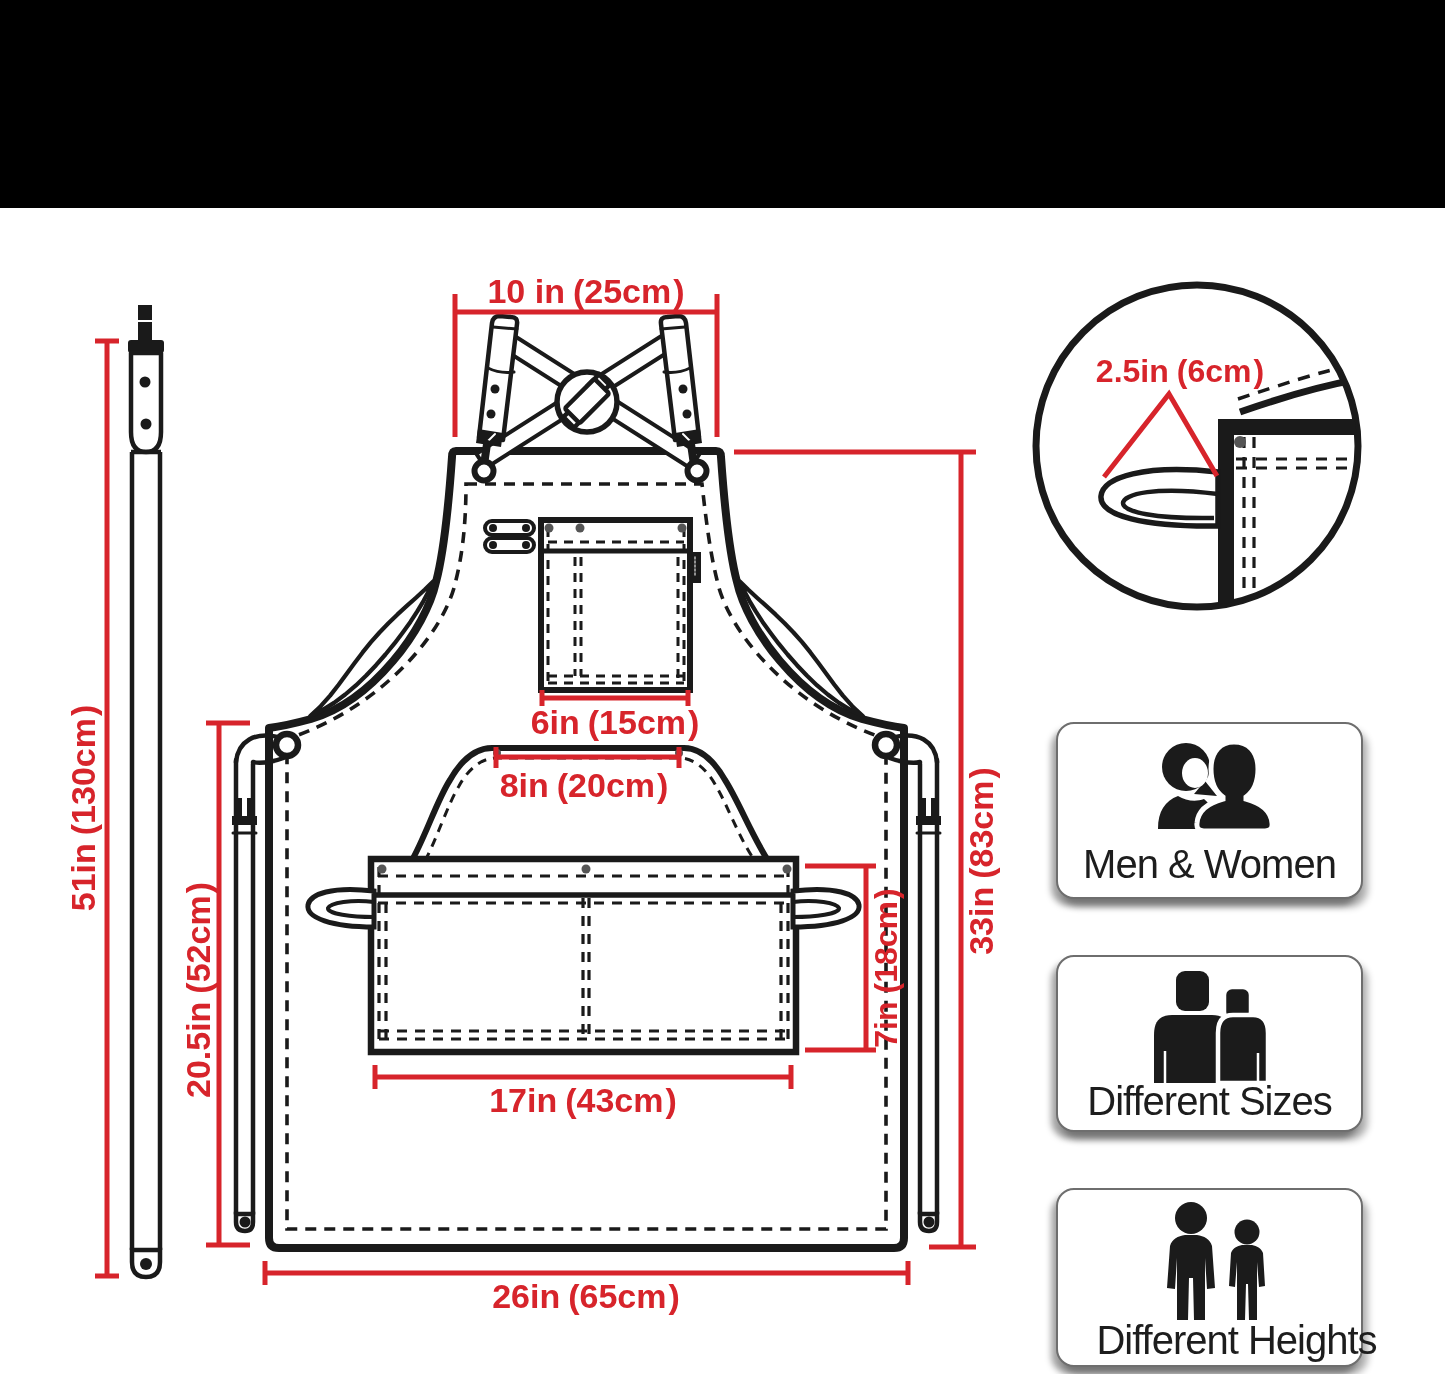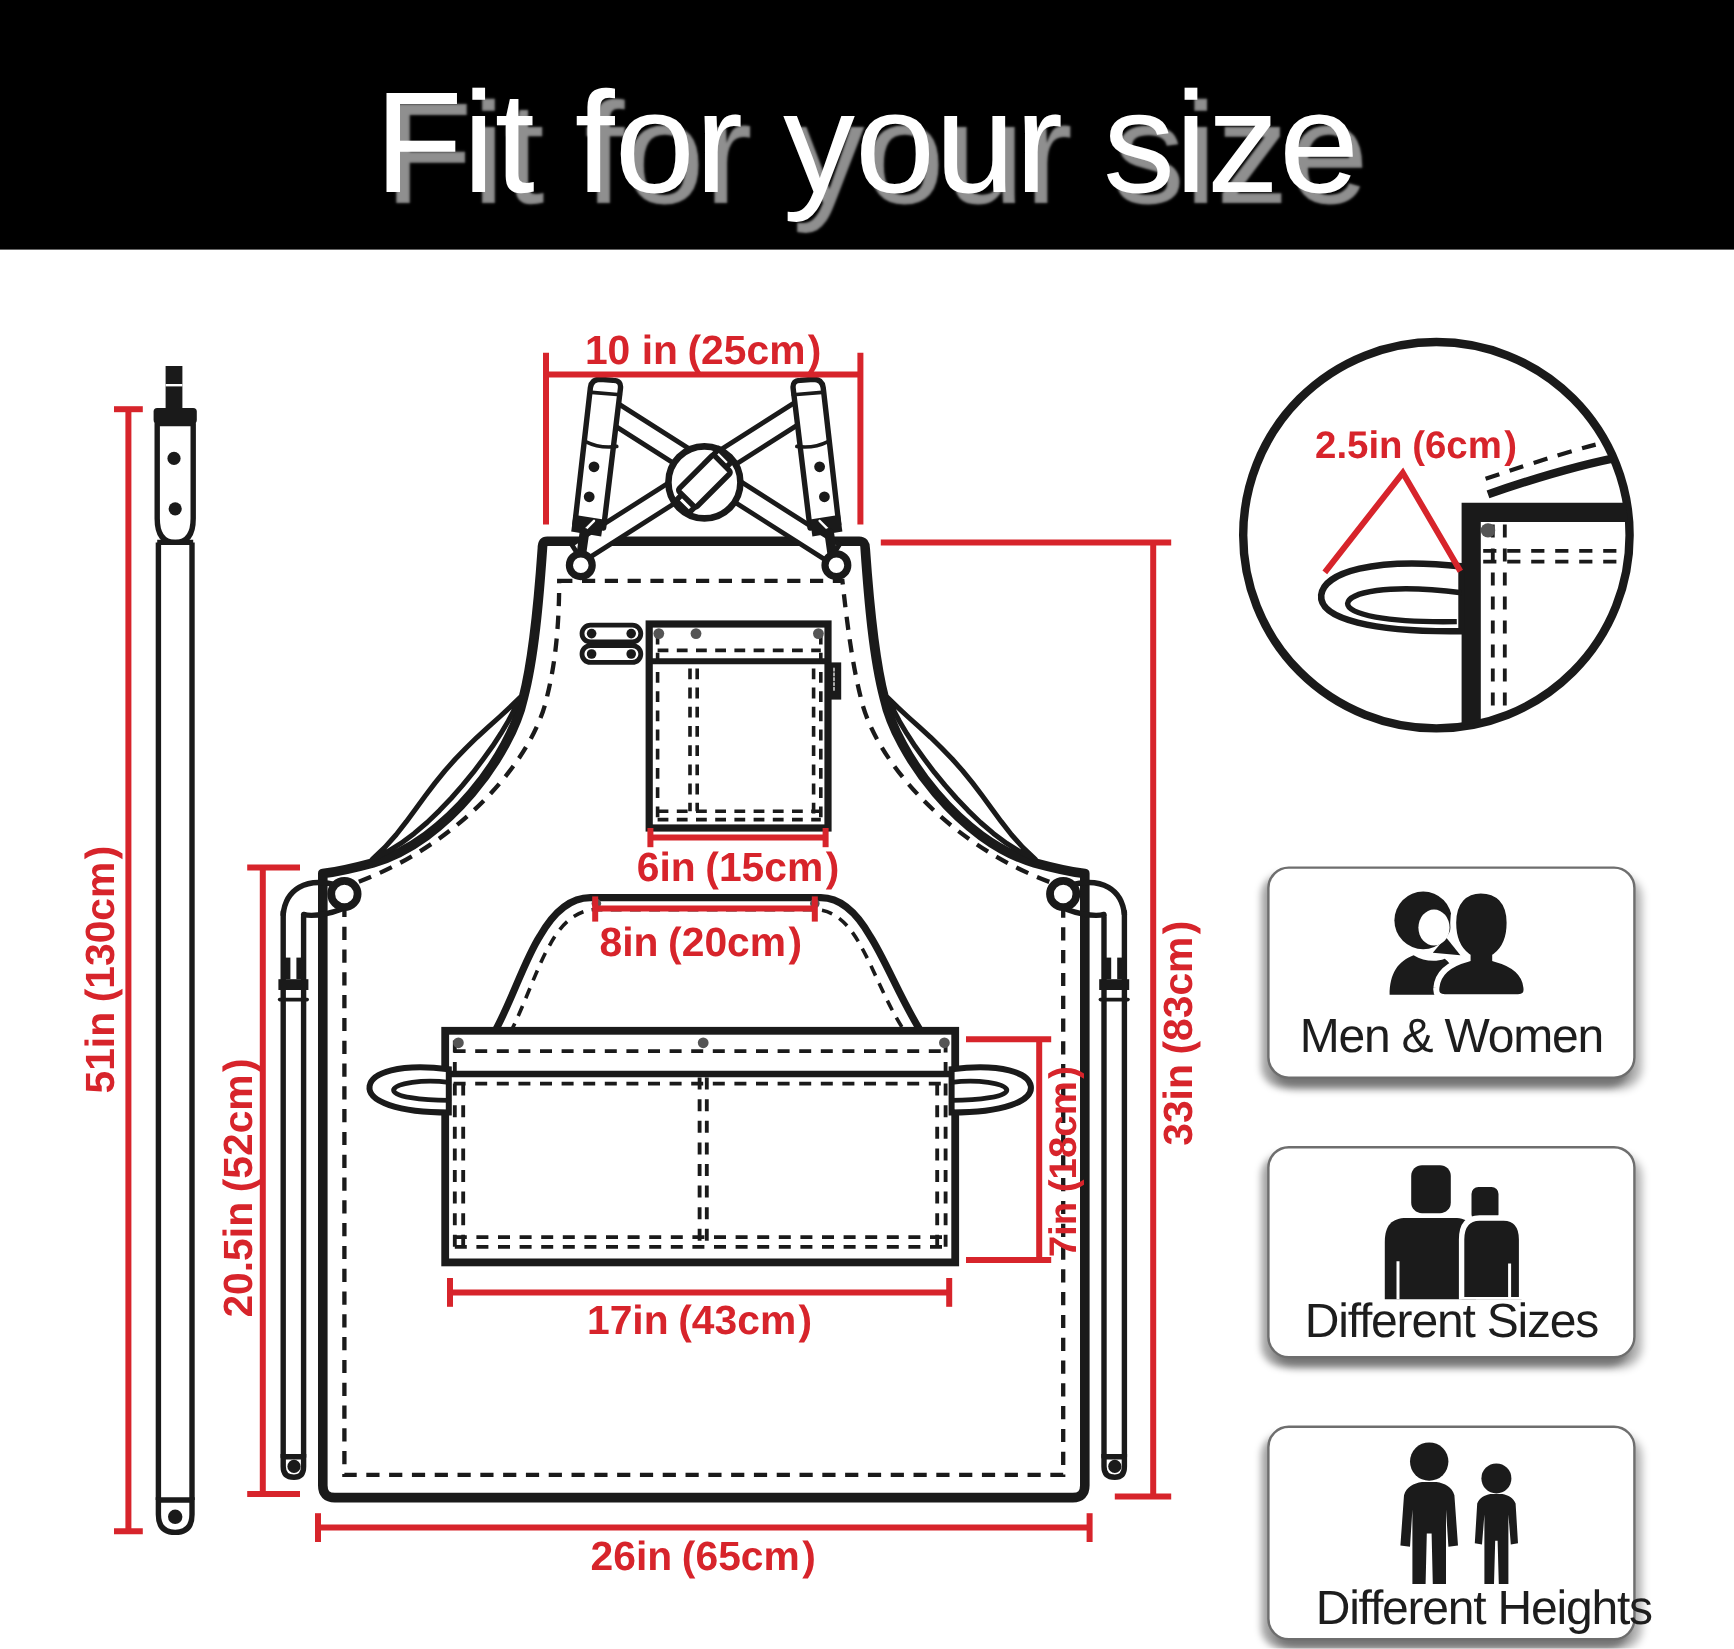--- a/index.html
+++ b/index.html
@@ -8,21 +8,20 @@
 #title{position:absolute;left:0;top:59px;width:1445px;text-align:center;color:#fff;font-size:120px;font-weight:normal;letter-spacing:0;line-height:1;white-space:nowrap;text-shadow:8px 9px 2px #8f8f8f;}
 #art{position:absolute;left:0;top:0;}
 .box{position:absolute;left:1056px;width:303px;background:#fff;border:2px solid #6e6e6e;border-radius:18px;box-shadow:-5px 7px 6px rgba(0,0,0,0.35),5px 8px 7px rgba(0,0,0,0.3);}
 .box .lbl{position:absolute;left:0;width:100%;text-align:center;color:#1d1d1d;font-size:40px;letter-spacing:-1px;white-space:nowrap;}
 .box svg{position:absolute;}
 </style>
 </head>
 <body>
 <div id="page">
   <div id="banner"></div>
-  <div id="title">Fit for your size</div>
   <svg id="art" width="1445" height="1374" viewBox="0 0 1445 1374">
     <g id="g-apron" stroke-linecap="round">
 
       <path id="body" d="M 456,451 L 716,451 Q 721,451 721,457 C 724,500 728,548 737,582 C 747,628 800,701 862,719 Q 888,726 904,728 L 904,1238 Q 904,1248 894,1248 L 279,1248 Q 269,1248 269,1238 L 269,728 Q 285,726 311,719 C 373,701 426,628 436,582 C 445,548 449,500 452,457 Q 452,451 456,451 Z" fill="#fff" stroke="#1a1a1a" stroke-width="8" stroke-linejoin="round"></path>
 
       <path d="M 466,484 L 702,484 C 706,520 710,552 717,580 C 728,633 792,708 886,739 L 886,1229 L 287,1229 L 287,739 C 381,708 445,633 456,580 C 463,552 466,520 466,484 Z" fill="none" stroke="#1a1a1a" stroke-width="3.6" stroke-dasharray="11 8" stroke-linecap="butt"></path>
 
       <path d="M 310.2,716.1 L 322.4,710.1 L 334.0,702.9 L 345.2,694.5 L 355.9,685.4 L 366.2,675.5 L 376.0,665.2 L 385.4,654.5 L 394.3,643.7 L 402.6,632.7 L 410.4,621.9 L 417.4,611.2 L 423.6,600.8 L 428.9,590.8 L 433.1,581.4 L 433.1,581.4 L 424.9,589.5 L 416.0,597.7 L 406.8,605.9 L 397.5,614.4 L 388.4,623.3 L 379.5,632.5 L 370.9,642.2 L 362.6,652.4 L 354.6,662.9 L 346.7,673.7 L 338.6,684.7 L 330.1,695.6 L 320.7,706.2 L 310.2,716.1 Z" fill="#fff" stroke="#1a1a1a" stroke-width="4.2" stroke-linejoin="round"></path>
       <path d="M 862.8,716.1 L 850.6,710.1 L 839.0,702.9 L 827.8,694.5 L 817.1,685.4 L 806.8,675.5 L 797.0,665.2 L 787.6,654.5 L 778.7,643.7 L 770.4,632.7 L 762.6,621.9 L 755.6,611.2 L 749.4,600.8 L 744.1,590.8 L 739.9,581.4 L 739.9,581.4 L 748.1,589.5 L 757.0,597.7 L 766.2,605.9 L 775.5,614.4 L 784.6,623.3 L 793.5,632.5 L 802.1,642.2 L 810.4,652.4 L 818.4,662.9 L 826.3,673.7 L 834.4,684.7 L 842.9,695.6 L 852.3,706.2 L 862.8,716.1 Z" fill="#fff" stroke="#1a1a1a" stroke-width="4.2" stroke-linejoin="round"></path>
 

